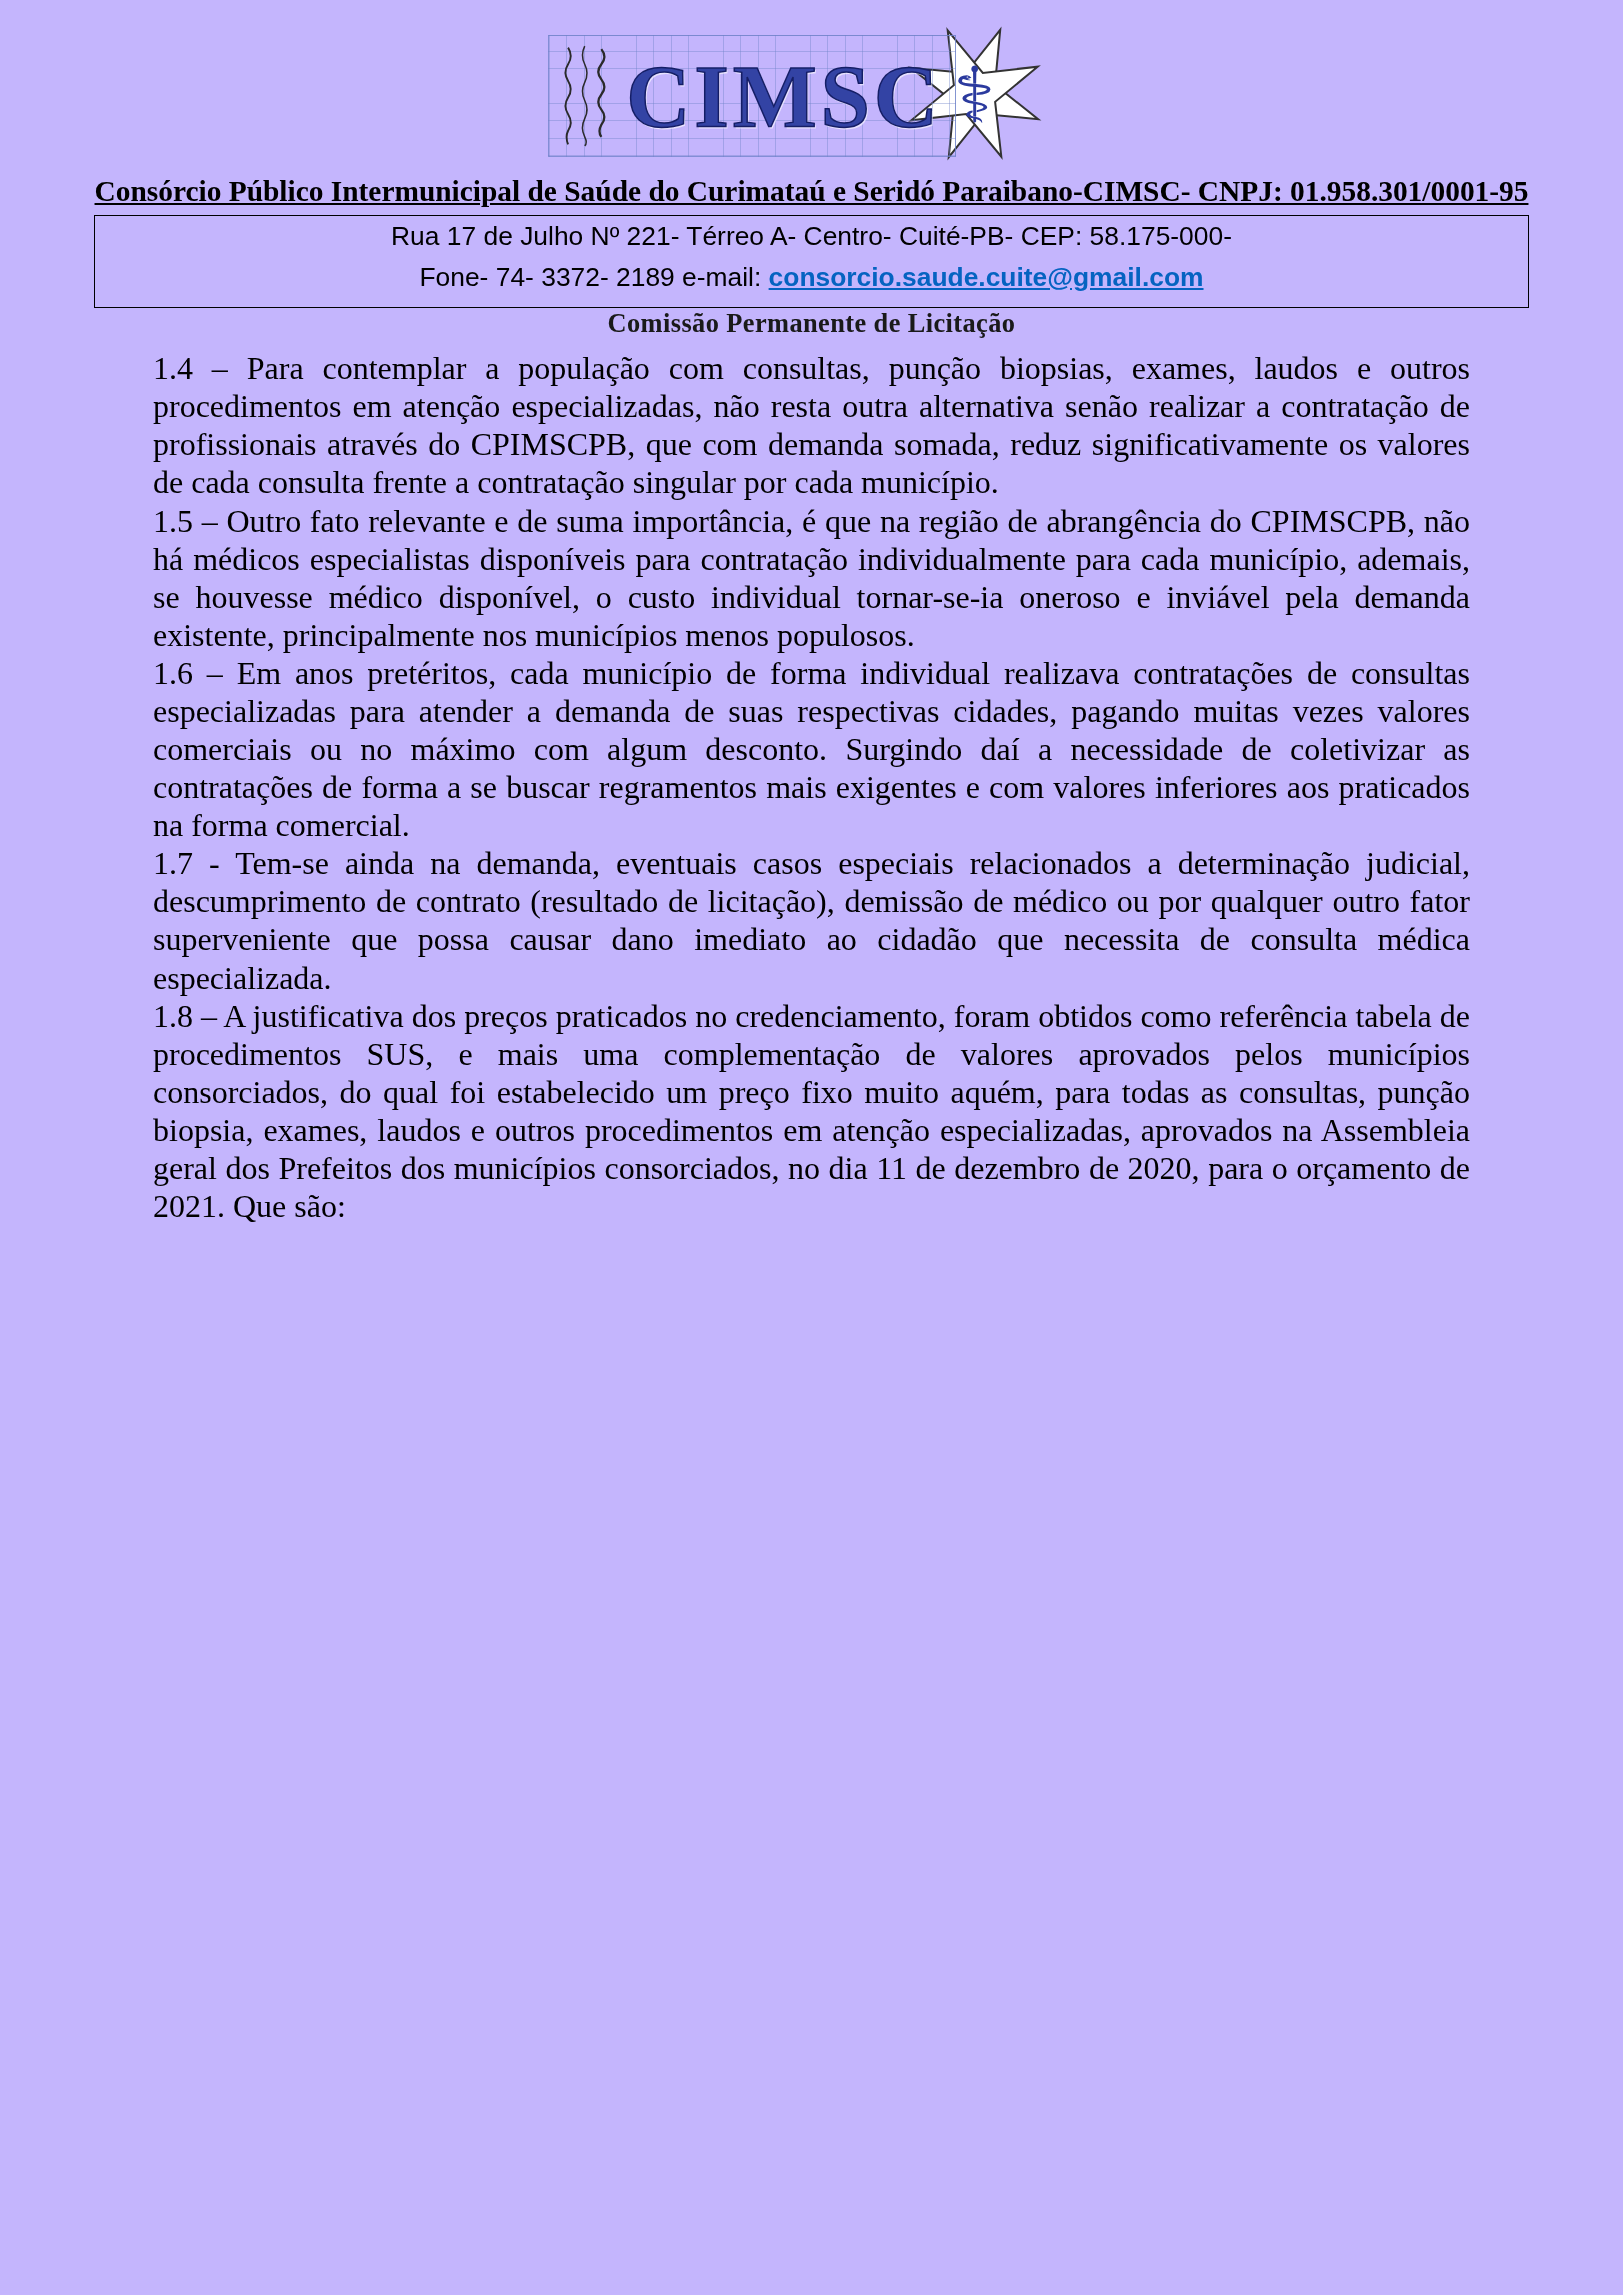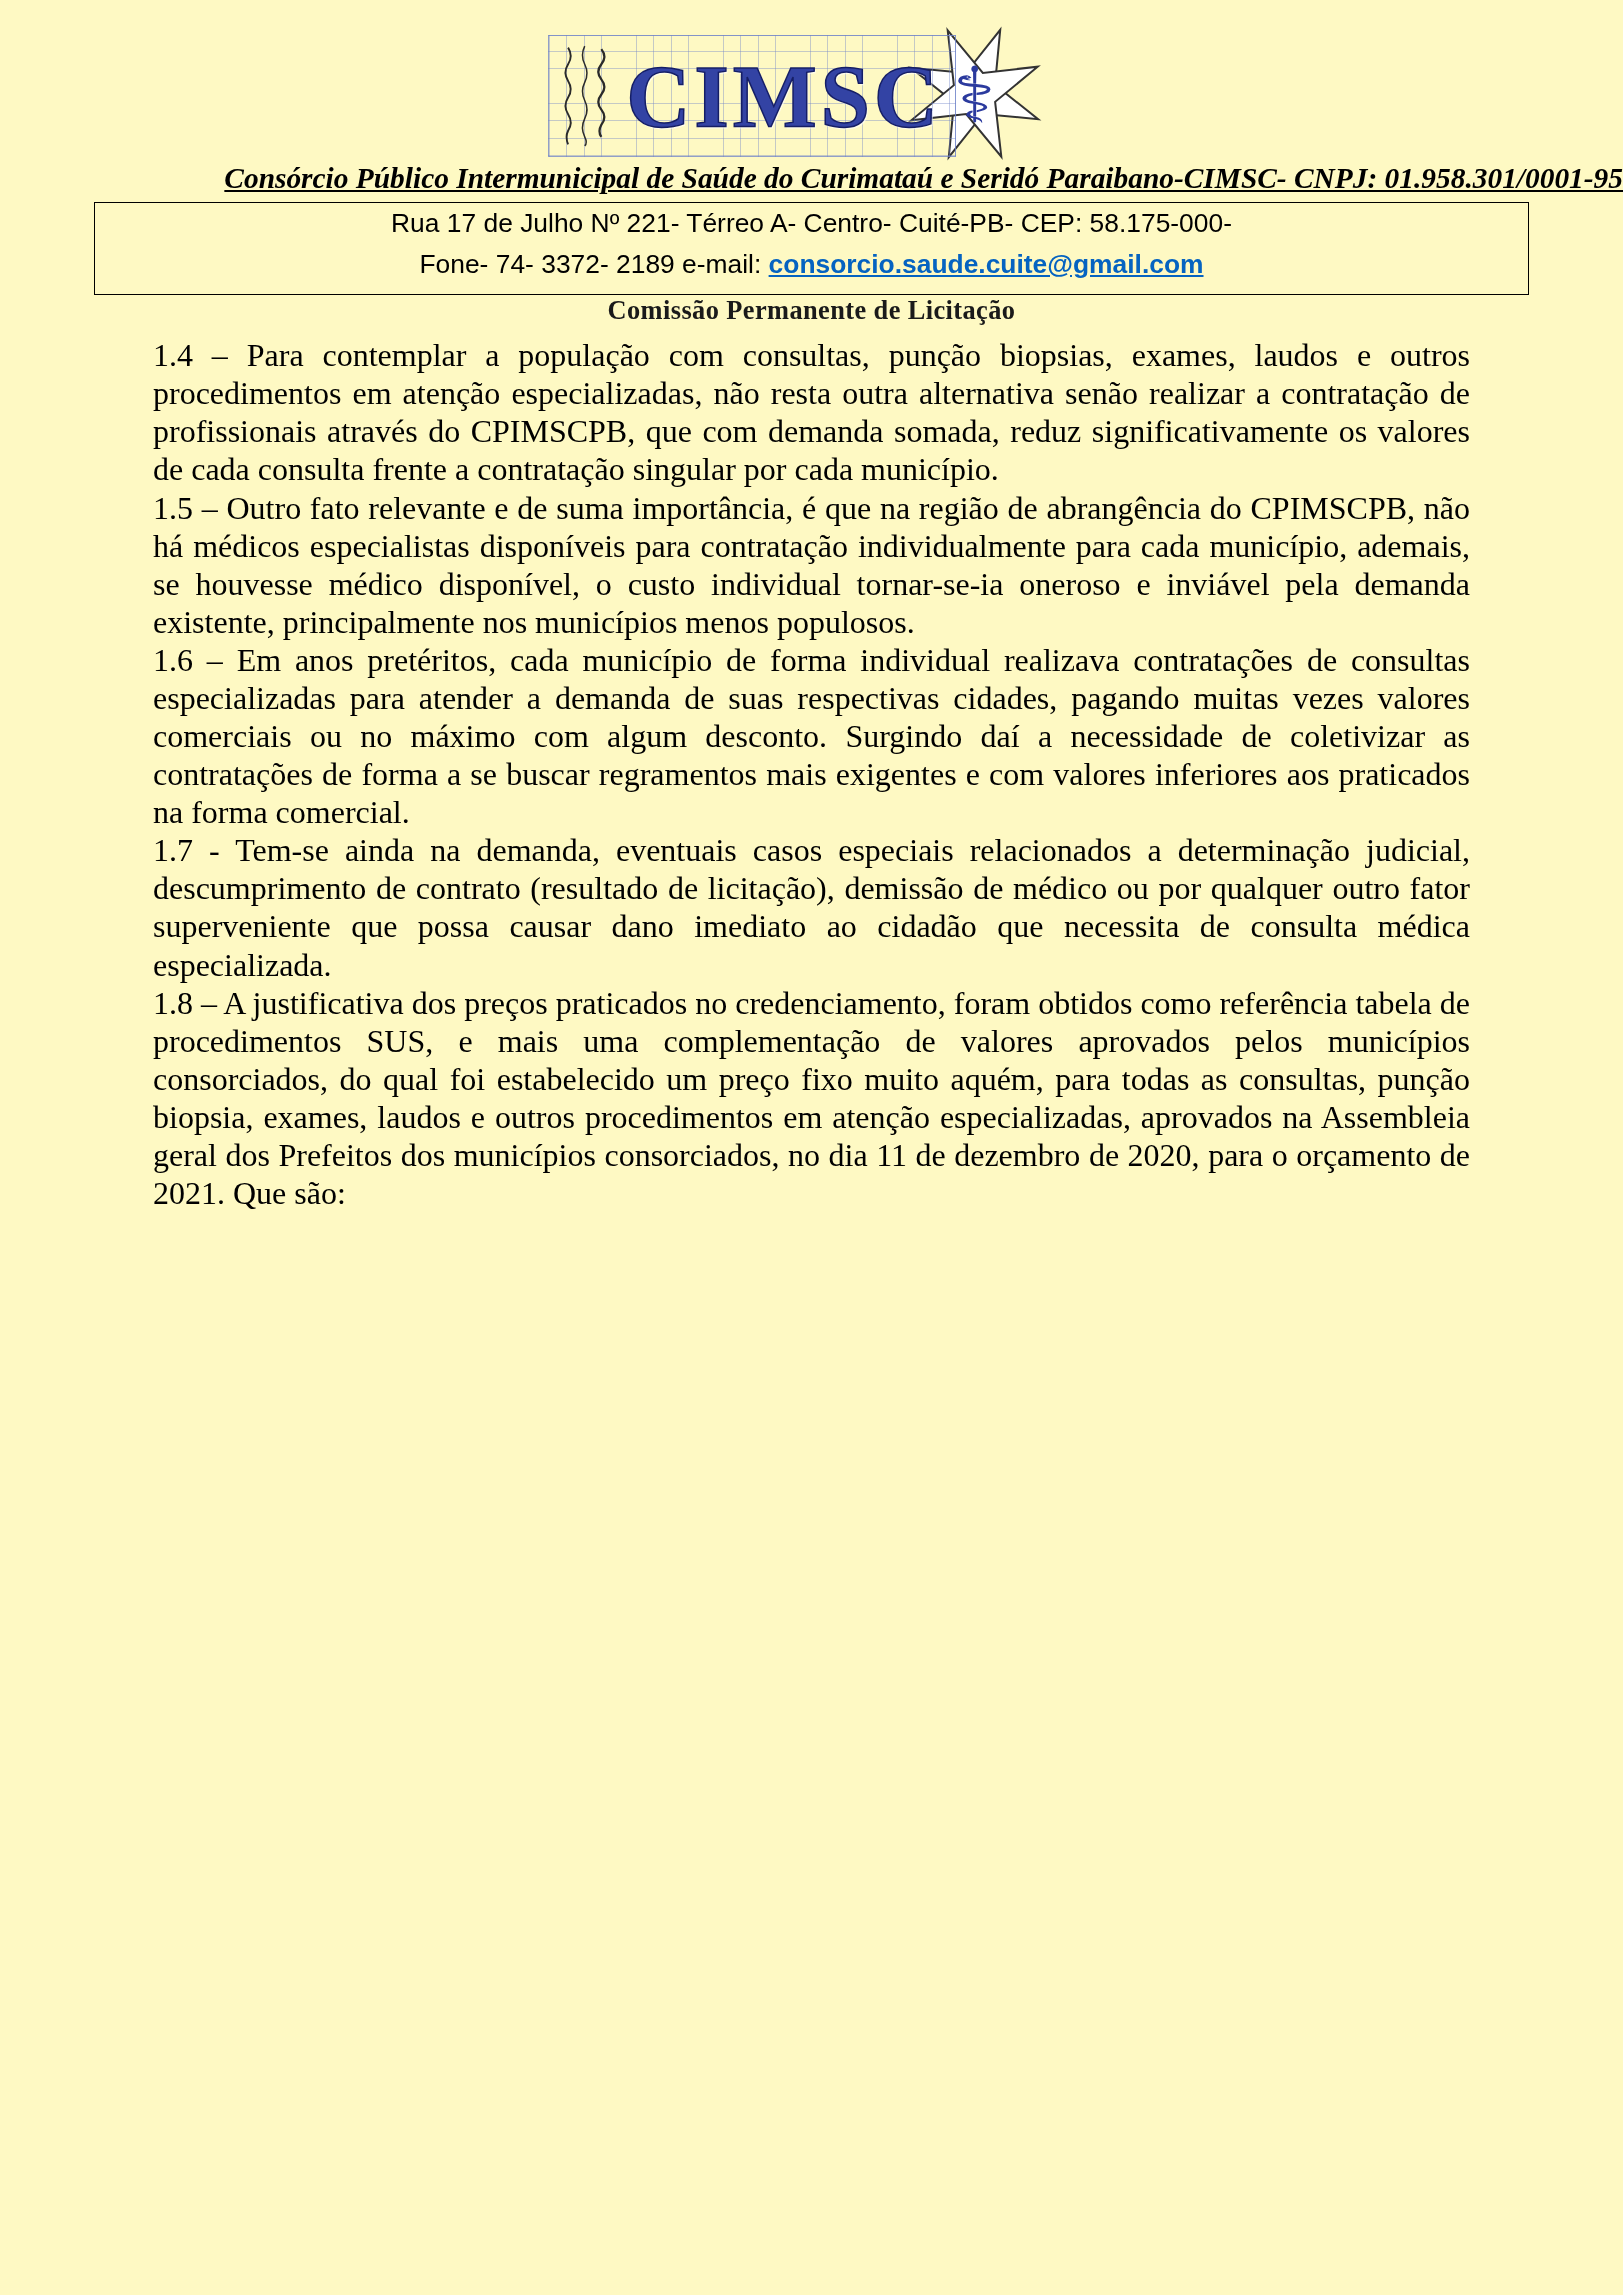--- a/index.html
+++ b/index.html
@@ -5,21 +5,21 @@
   html, body {
     margin: 0;
     padding: 0;
     background: #ffffff;
   }
   .page {
     position: relative;
     width: 1623px;
     height: 2295px;
     box-sizing: border-box;
-    background: #fef9c3;
+    background: #c4b5fd;
     color: #000000;
     font-family: "Liberation Serif", serif;
     padding-top: 32px;
     overflow: hidden;
   }
 
   
   .logo-row {
     display: flex;
     justify-content: center;
@@ -53,28 +53,27 @@
     -webkit-text-stroke: 1.5px #151e66;
     text-shadow: 1.5px 1.5px 0 rgba(255,255,255,0.6);
   }
   .logo-star {
     margin-left: -53px;
     margin-top: -4.5px;
   }
 
   
   .doc-title {
-    margin-top: 2px;
-    text-align: right;
+    margin-top: 15px;
+    text-align: center;
     font-weight: bold;
     font-size: 29.4px;
     line-height: 1.15;
     text-decoration: underline;
     white-space: nowrap;
-    font-style: italic;
   }
   .address-box {
     margin: 6px 94px 0 94px;
     border: 1.5px solid #000000;
     text-align: center;
     font-family: "Liberation Sans", sans-serif;
     font-size: 26.4px;
     line-height: 1.55;
     padding: 0 0 9px 0;
   }

